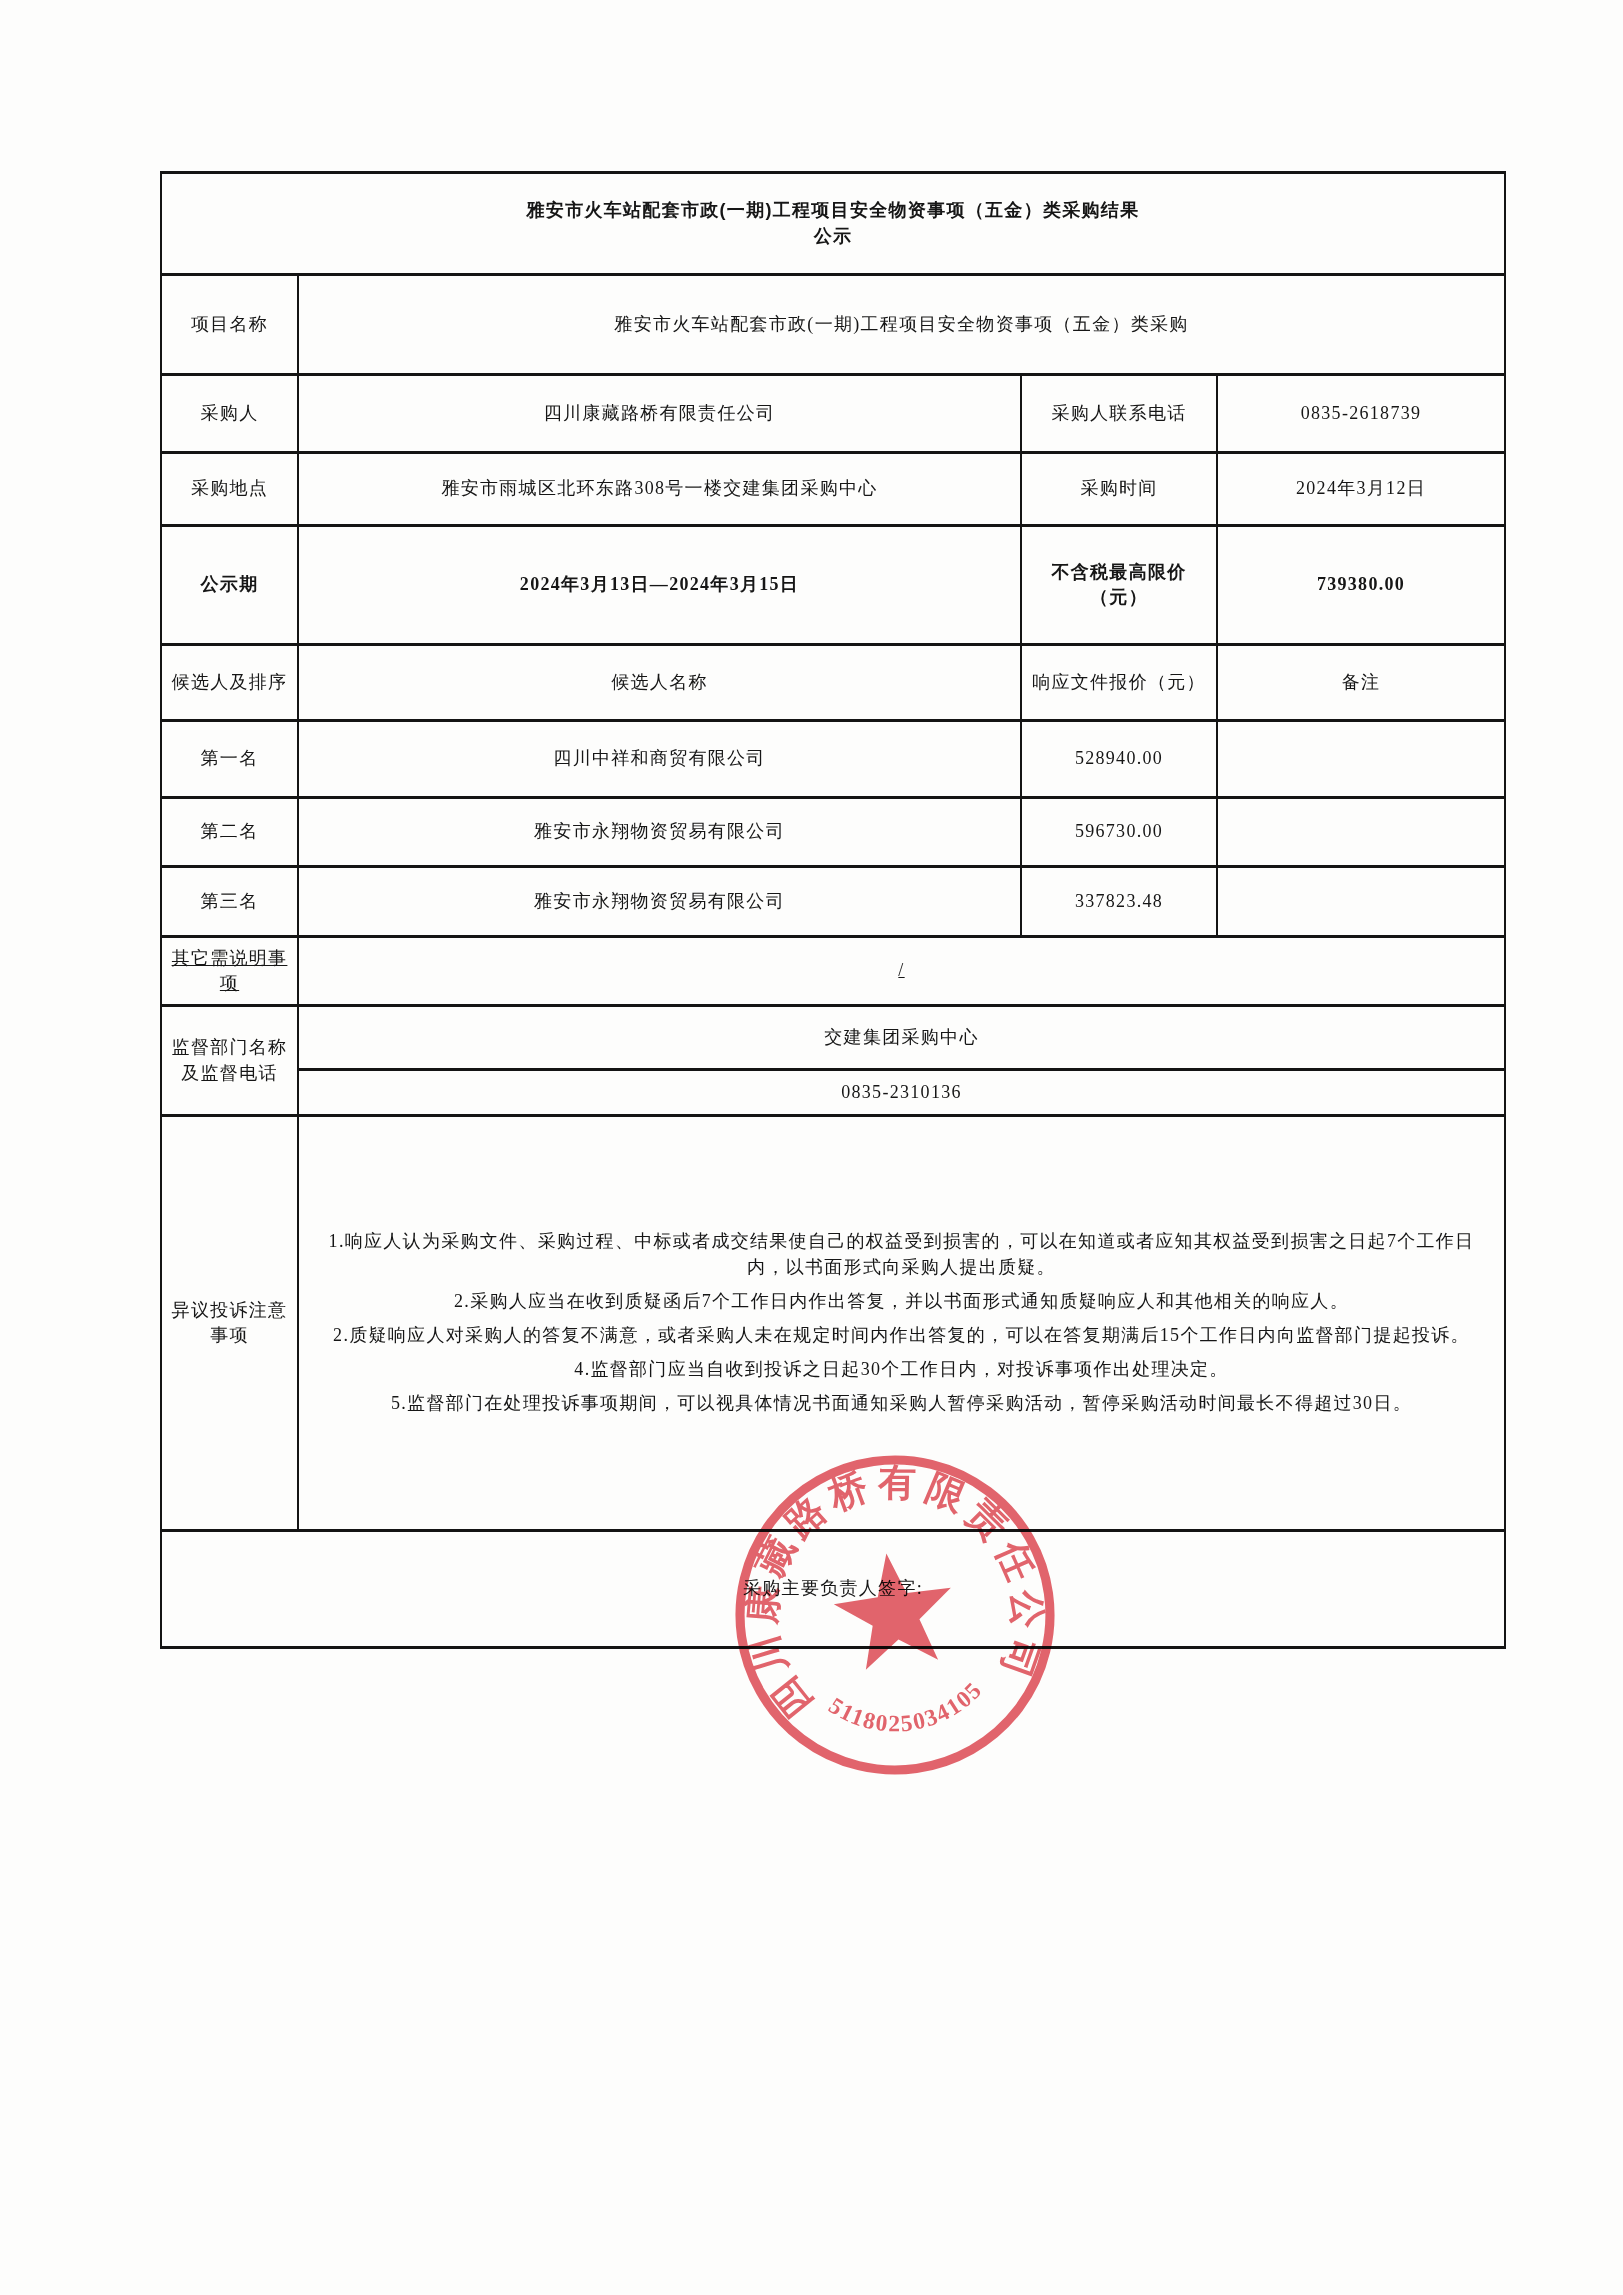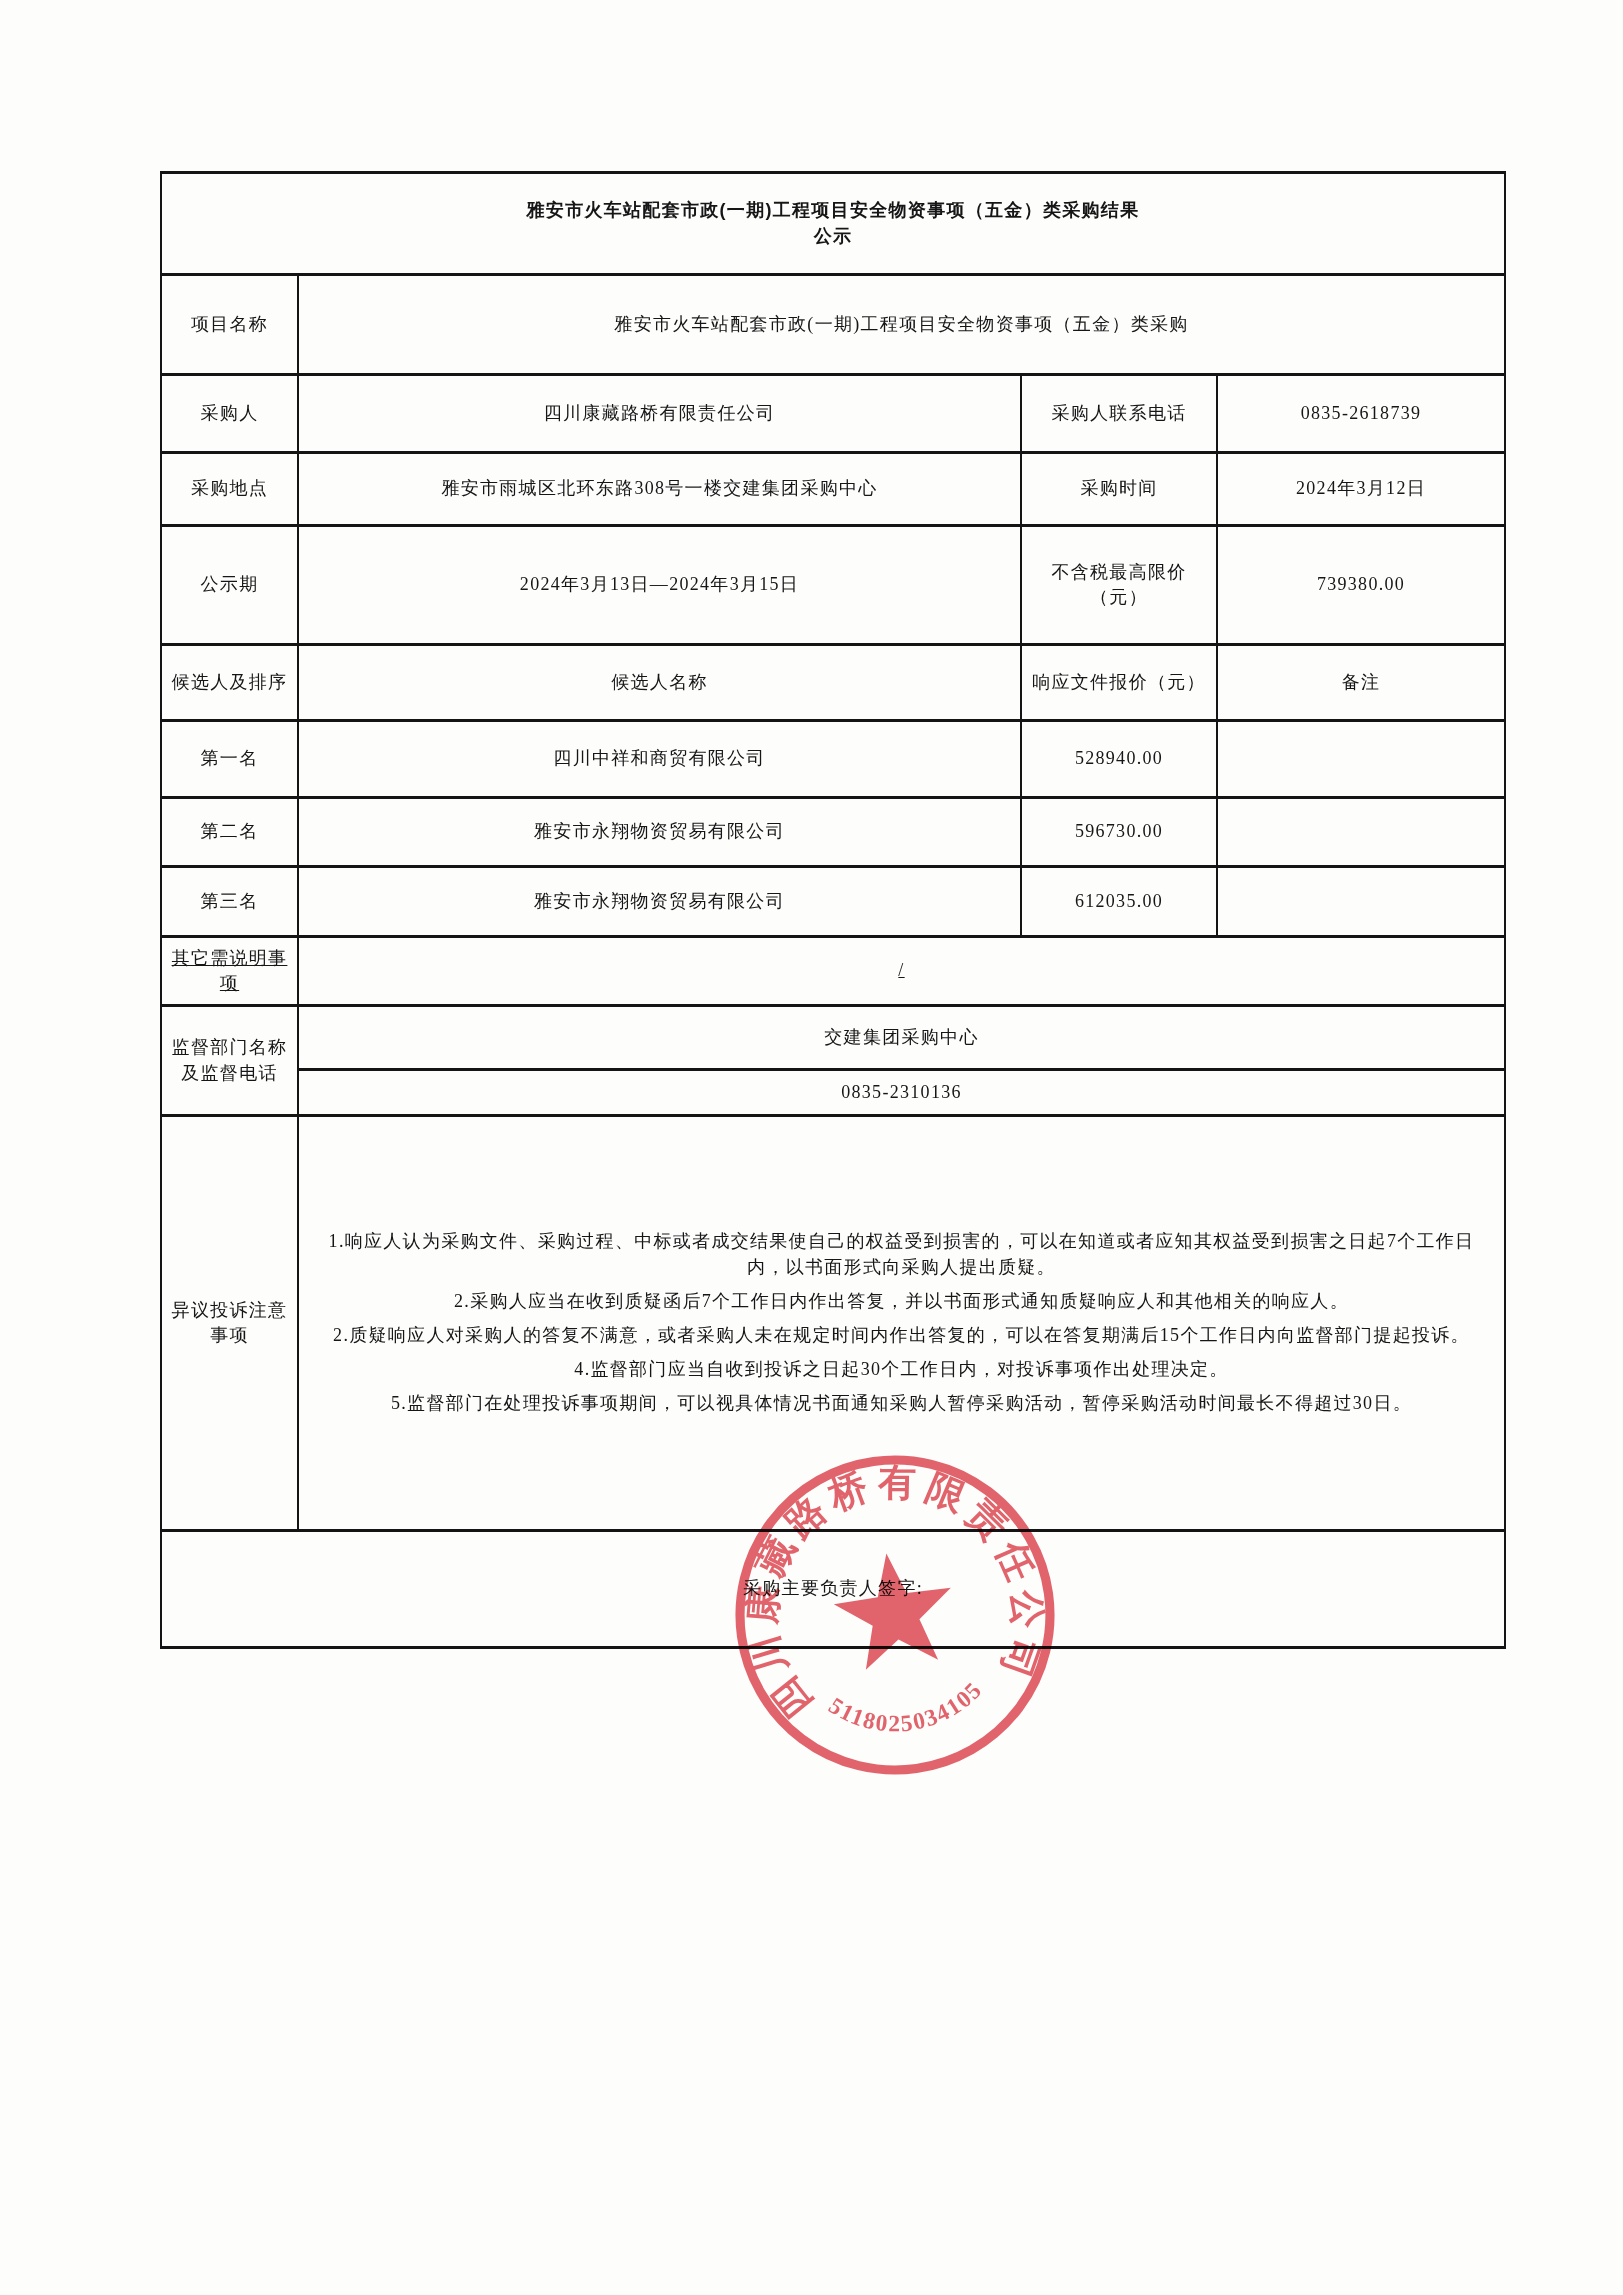--- a/index.html
+++ b/index.html
@@ -19,21 +19,21 @@
     border-left:2.6px solid #141414;border-right:2.6px solid #141414;
     border-top:3.3px solid #141414;border-bottom:3.3px solid #141414;
     text-align:center;vertical-align:middle;
     font-size:18px;line-height:1.4;letter-spacing:1.3px;
     padding:2.6px 6.5px;overflow:hidden;word-break:break-all;
   }
   tr.r-title{height:102px;}
   tr.r-project{height:100px;}
   tr.r-buyer{height:78px;}
   tr.r-location{height:73px;}
-  tr.r-publicity{height:119px;}
+  tr.r-publicity{height:119px;font-weight:bold;}
   tr.r-candheader{height:76px;padding-left:34px;}
   tr.r-cand1{height:77px;}
   tr.r-cand2{height:69px;}
   tr.r-cand3{height:70px;}
   tr.r-other{height:69px;text-decoration:underline;}
   tr.r-sup-a{height:64px;}
   tr.r-sup-b{height:46px;}
   tr.r-objection{height:415px;}
   tr.r-sign{height:117px;margin-left:17px;}
   .title-cell{
@@ -120,21 +120,21 @@
   <tr class="r-cand2">
     <td class="label-cell">第二名</td>
     <td>雅安市永翔物资贸易有限公司</td>
     <td>596730.00</td>
     <td></td>
   </tr>
 
   <tr class="r-cand3">
     <td class="label-cell">第三名</td>
     <td>雅安市永翔物资贸易有限公司</td>
-    <td>612035.00</td>
+    <td>337823.48</td>
     <td></td>
   </tr>
 
   <tr class="r-other">
     <td class="label-cell">其它需说明事项</td>
     <td colspan="3">/</td>
   </tr>
 
   <tr class="r-sup-a">
     <td rowspan="2" class="label-cell">监督部门名称及监督电话</td>

